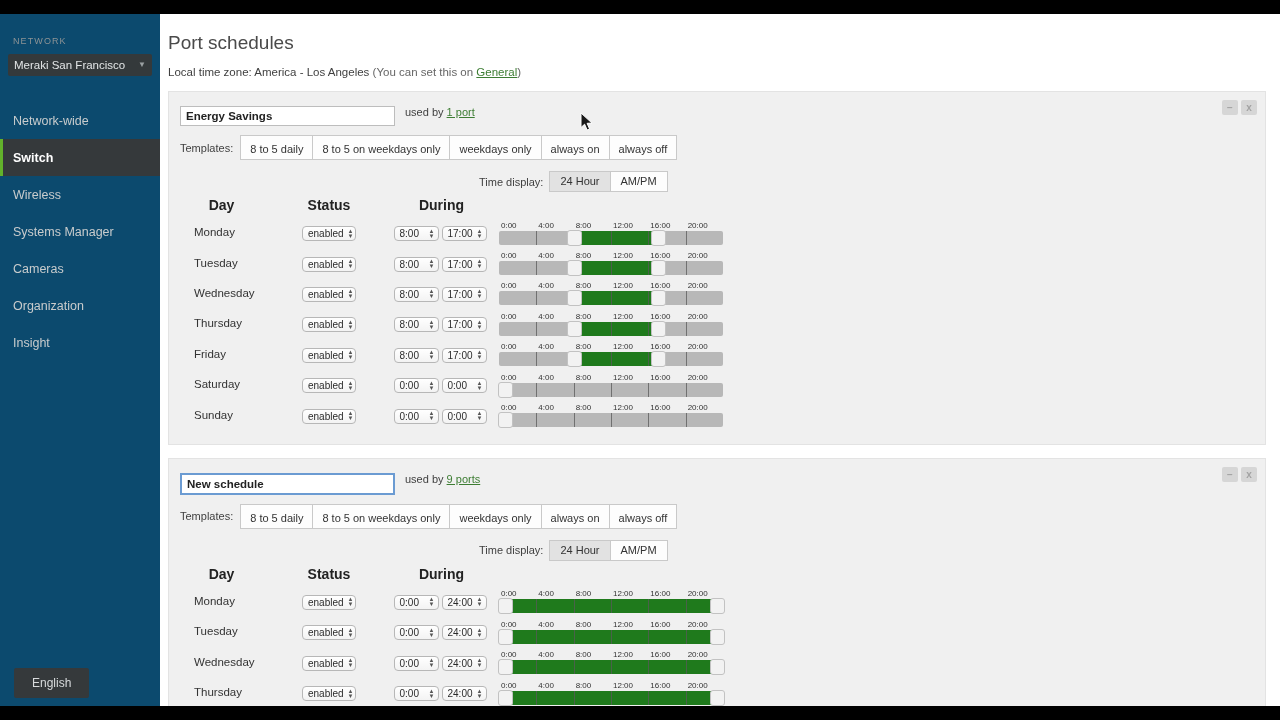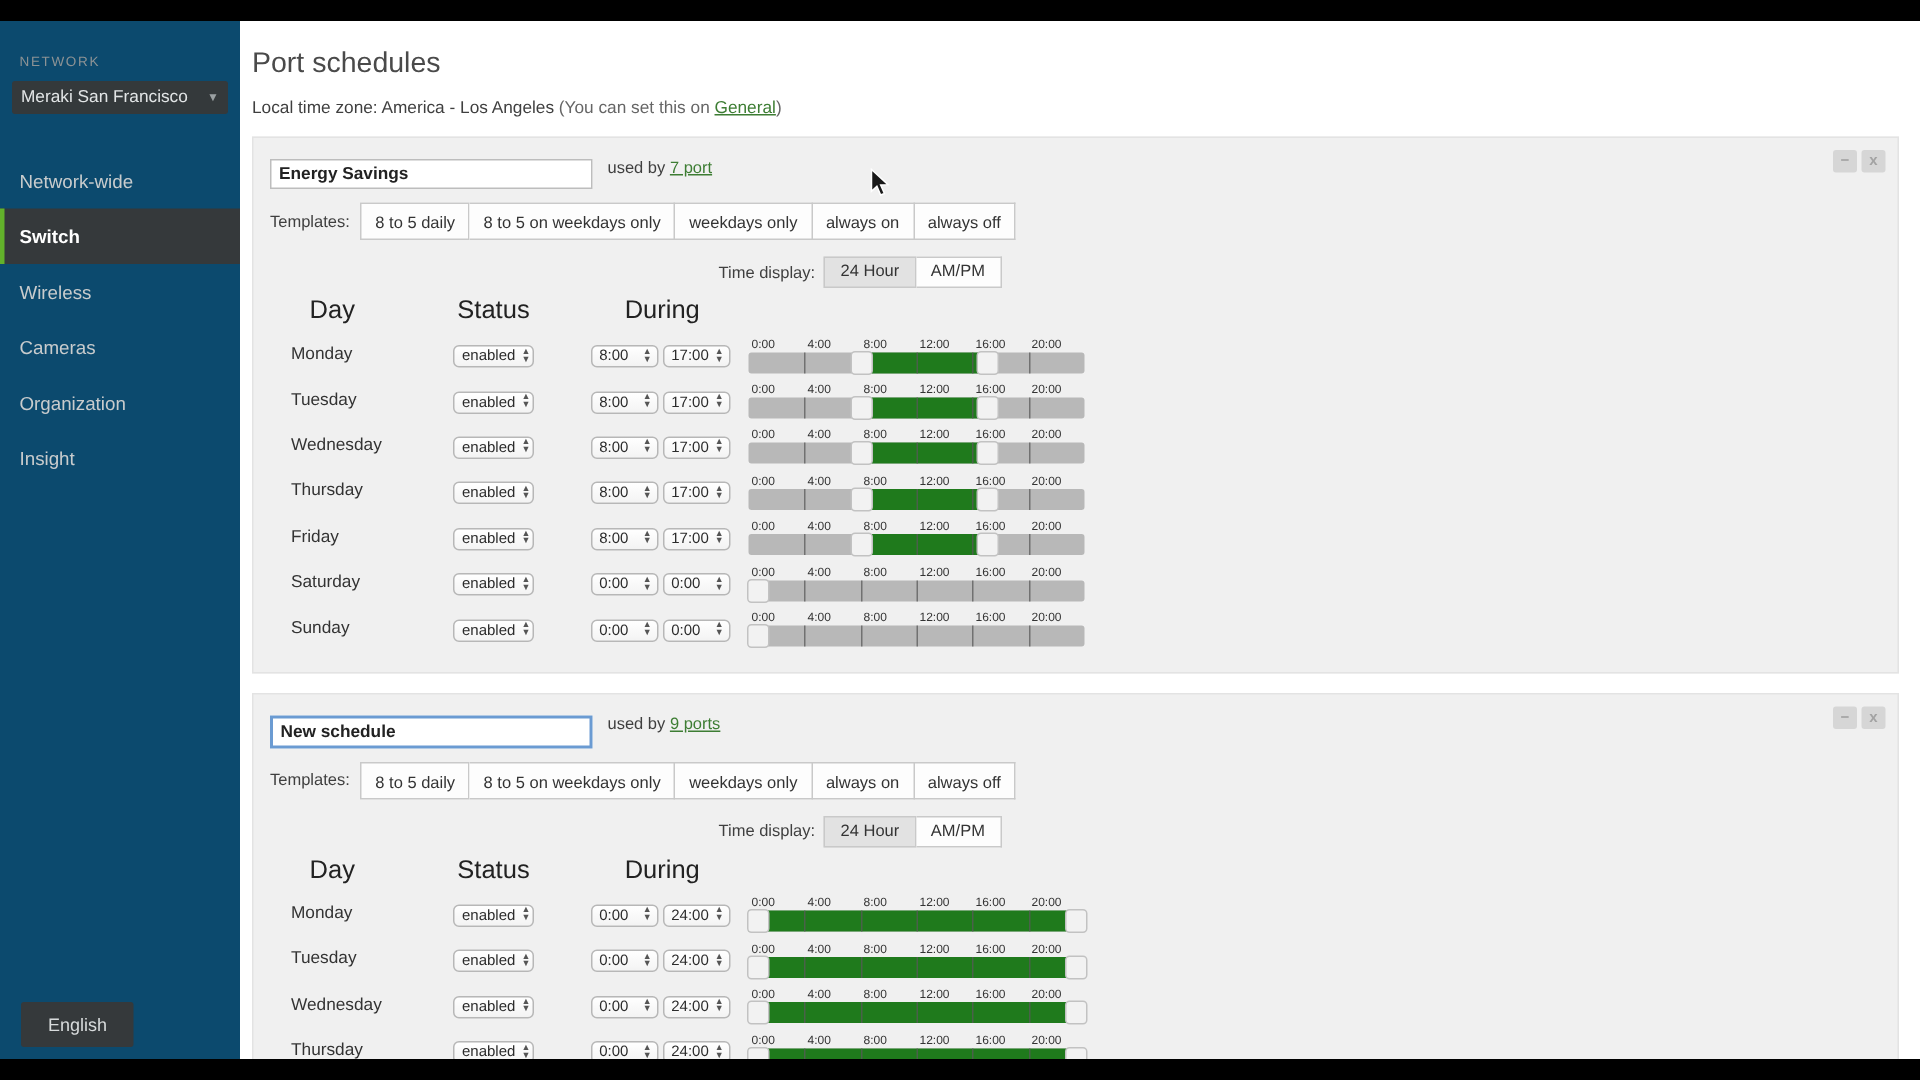--- a/index.html
+++ b/index.html
@@ -147,21 +147,21 @@
     background: #fdfdfd; border: 1px solid #c9c9c9; border-left-width: 0;
     font-size: 11px; color: #333; padding: 3px 10px 4px 10px; cursor: pointer;
     font-family: "Liberation Sans", sans-serif;
   }
   .seg:first-child { border-left-width: 1px; }
   .seg.on { background: #e2e2e2; }
 
   
   .sched-table { width: 100%; border-collapse: collapse; margin-top: 2px; }
   .sched-table th {
-    font-size: 17px; color: #222; font-weight: normal; padding: 3px 0 4px 0;
+    font-size: 14px; color: #222; font-weight: bold; padding: 3px 0 4px 0;
     text-align: center;
     margin-top: 13px;
   }
   .col-day { width: 105px; }
   .col-status { width: 110px; }
   .col-during { width: 115px; }
   .col-bar { width: auto; }
   .sched-table td { padding: 0; vertical-align: middle; height: 30.4px; }
   .td-day { font-size: 11.5px; color: #333; text-align: center; }
   .td-center { text-align: center; }
@@ -228,20 +228,23 @@
           <div class="nav-item">
             <span>Network-wide</span>
           </div>
           <div class="nav-item active">
             <span>Switch</span>
           </div>
           <div class="nav-item">
             <span>Wireless</span>
           </div>
           <div class="nav-item">
+            <span>Systems Manager</span>
+          </div>
+          <div class="nav-item">
             <span>Cameras</span>
           </div>
           <div class="nav-item">
             <span>Organization</span>
           </div>
           <div class="nav-item">
             <span>Insight</span>
           </div>
         </div>
       <div class="lang-btn">English</div>
@@ -254,21 +257,21 @@
       </div>
 
       <div id="cards">
           <div class="card">
             <div class="card-win-btns">
               <div class="win-btn">−</div>
               <div class="win-btn">x</div>
             </div>
             <div class="name-row">
               <input type="text" class="name-input" value="Energy Savings" style="">
-              <span class="used-by"><span>used by</span> <a>7 port</a></span>
+              <span class="used-by"><span>used by</span> <a>1 port</a></span>
             </div>
             <div class="tpl-row">
               <span class="tpl-label">Templates:</span>
               <div class="tpl-group">
                 <button class="tpl-btn">8 to 5 daily</button>
                 <button class="tpl-btn">8 to 5 on weekdays only</button>
                 <button class="tpl-btn">weekdays only</button>
                 <button class="tpl-btn">always on</button>
                 <button class="tpl-btn">always off</button>
               </div>

